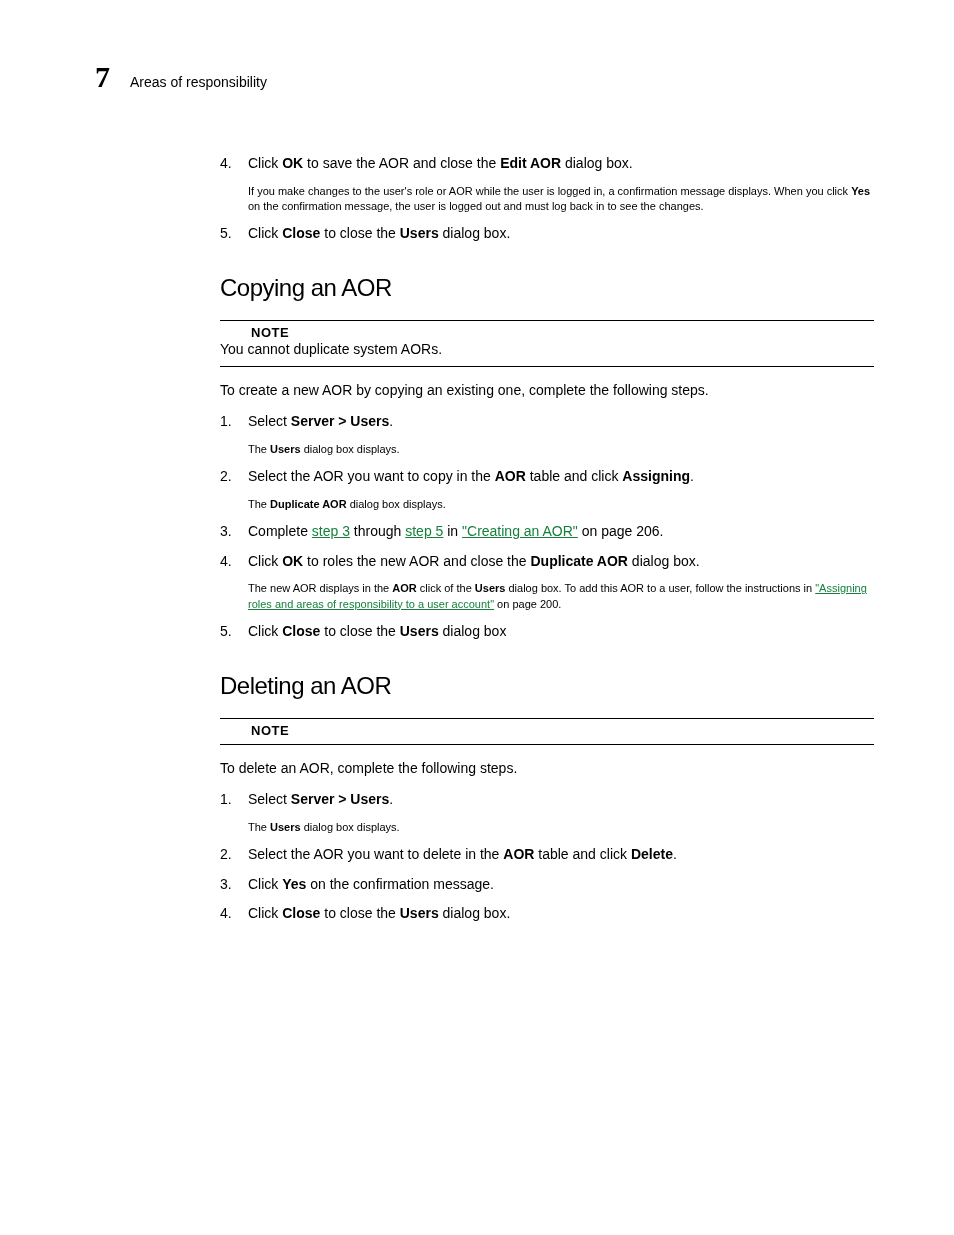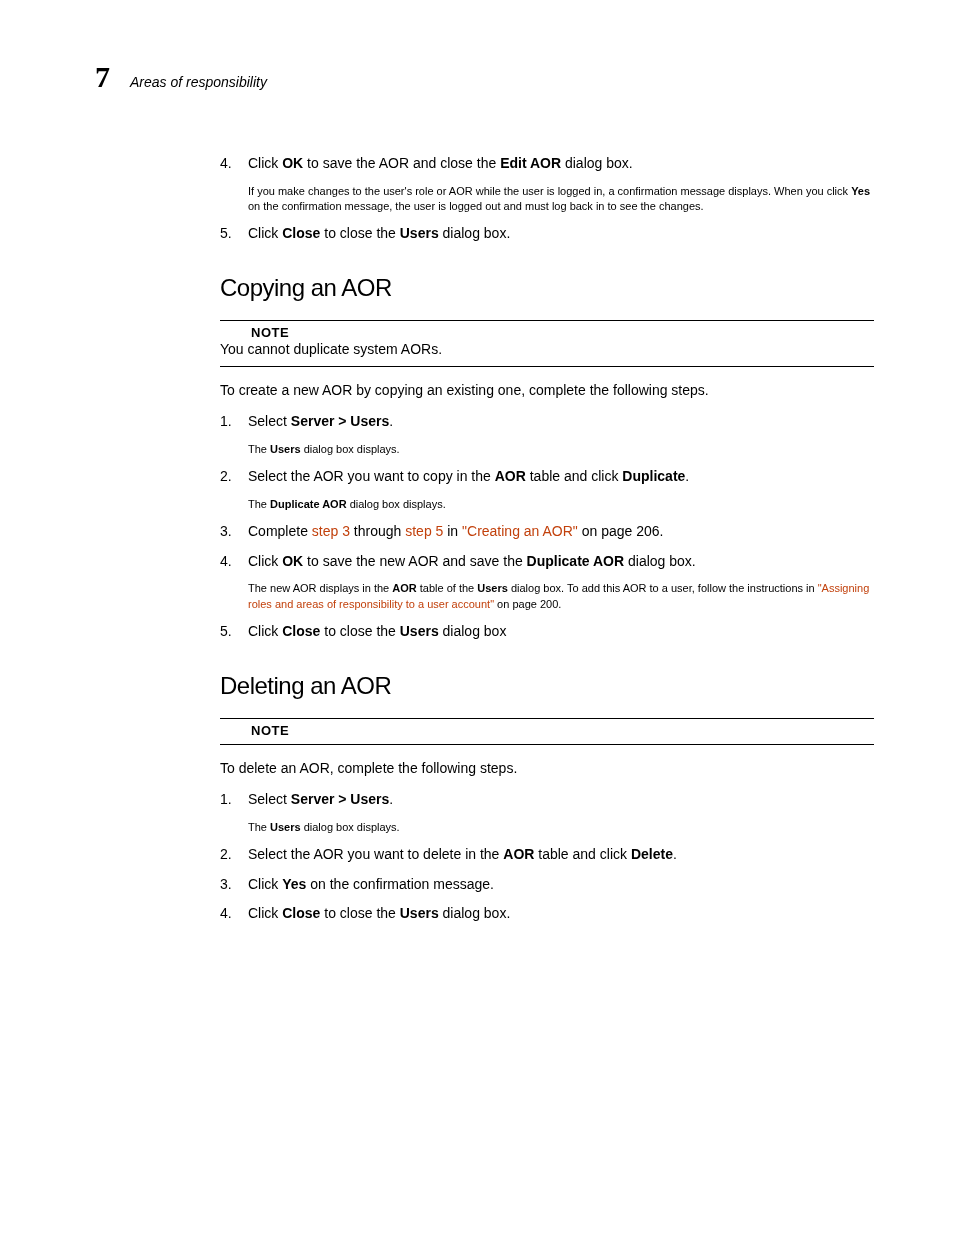--- a/index.html
+++ b/index.html
@@ -21,21 +21,20 @@
   }
   .chapter-num {
     font-size: 30px;
     font-weight: bold;
     font-family: Georgia, 'Times New Roman', serif;
     margin-right: 20px;
   }
   .chapter-title {
     font-size: 14px;
     color: #000;
-    font-style: italic;
   }
   .content {
     margin-left: 125px;
   }
   ol.steps {
     list-style: none;
     padding: 0;
     margin: 0;
   }
   ol.steps > li {
@@ -79,21 +78,22 @@
   .note-text {
     font-size: 14px;
     line-height: 1.4;
   }
   .para {
     font-size: 14px;
     line-height: 1.4;
     margin: 10px 0 12px 0;
   }
   .link {
-    color: #c2410c;
+    color: #15803d;
+    text-decoration: underline;
   }
 </style>
 </head>
 <body>
 
 <div class="page">
 
   <div class="header">
     <span class="chapter-num">7</span>
     <span class="chapter-title">Areas of responsibility</span>
@@ -134,38 +134,38 @@
         <div class="step-body">
           <span>Select </span><span class="bold">Server &gt; Users</span><span>.</span>
           <div class="step-sub">
             <span>The </span><span class="bold">Users</span><span> dialog box displays.</span>
           </div>
         </div>
       </li>
       <li>
         <span class="num">2.</span>
         <div class="step-body">
-          <span>Select the AOR you want to copy in the </span><span class="bold">AOR</span><span> table and click </span><span class="bold">Duplicate</span><span>.</span>
+          <span>Select the AOR you want to copy in the </span><span class="bold">AOR</span><span> table and click </span><span class="bold">Assigning</span><span>.</span>
           <div class="step-sub">
             <span>The </span><span class="bold">Duplicate AOR</span><span> dialog box displays.</span>
           </div>
         </div>
       </li>
       <li>
         <span class="num">3.</span>
         <div class="step-body">
           <span>Complete </span><span class="link">step 3</span><span> through </span><span class="link">step 5</span><span> in </span><span class="link">"Creating an AOR"</span><span> on page 206.</span>
         </div>
       </li>
       <li>
         <span class="num">4.</span>
         <div class="step-body">
-          <span>Click </span><span class="bold">OK</span><span> to save the new AOR and save the </span><span class="bold">Duplicate AOR</span><span> dialog box.</span>
-          <div class="step-sub">
-            <span>The new AOR displays in the </span><span class="bold">AOR</span><span> table of the </span><span class="bold">Users</span><span> dialog box. To add this AOR to a user, follow the instructions in </span><span class="link">"Assigning roles and areas of responsibility to a user account"</span><span> on page 200.</span>
+          <span>Click </span><span class="bold">OK</span><span> to roles the new AOR and close the </span><span class="bold">Duplicate AOR</span><span> dialog box.</span>
+          <div class="step-sub">
+            <span>The new AOR displays in the </span><span class="bold">AOR</span><span> click of the </span><span class="bold">Users</span><span> dialog box. To add this AOR to a user, follow the instructions in </span><span class="link">"Assigning roles and areas of responsibility to a user account"</span><span> on page 200.</span>
           </div>
         </div>
       </li>
       <li>
         <span class="num">5.</span>
         <div class="step-body">
           <span>Click </span><span class="bold">Close</span><span> to close the </span><span class="bold">Users</span><span> dialog box</span>
         </div>
       </li>
     </ol>

